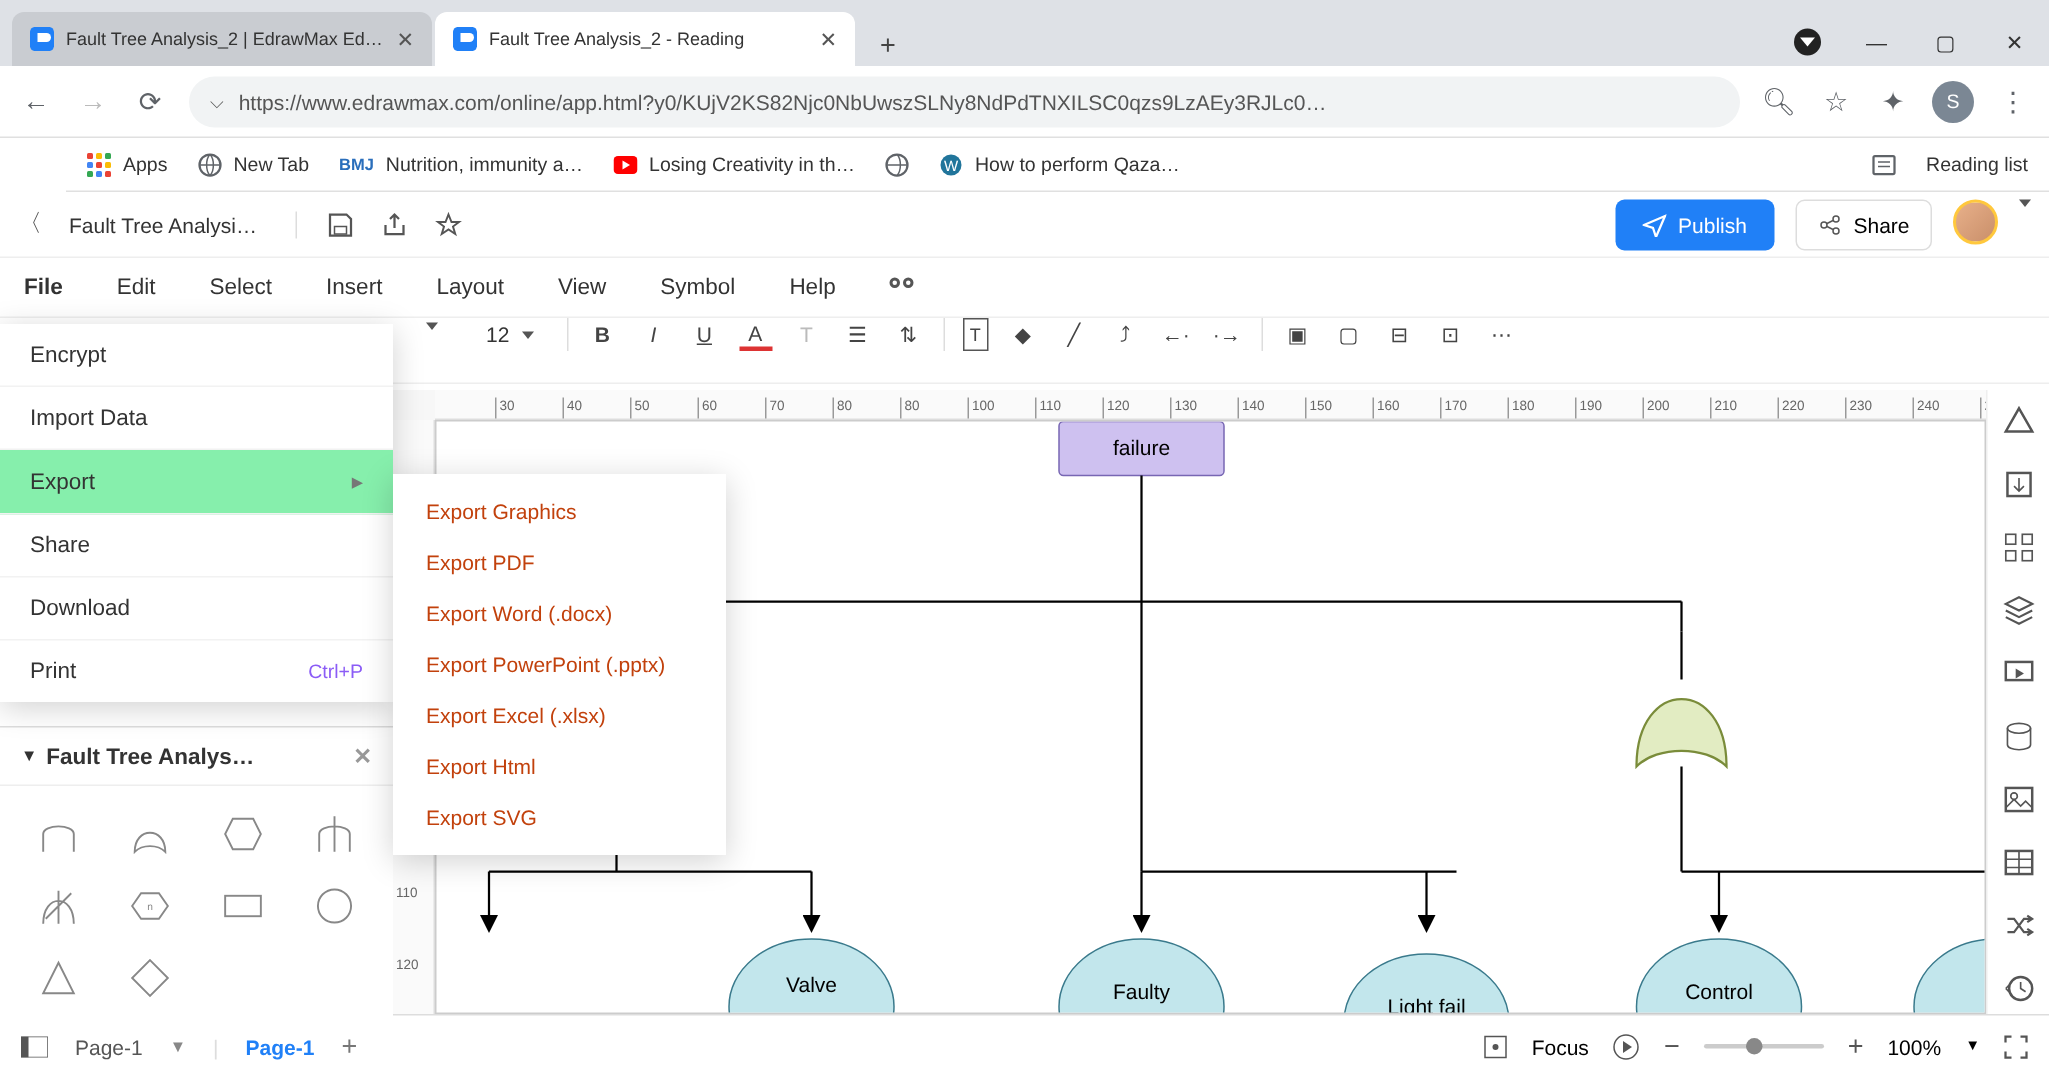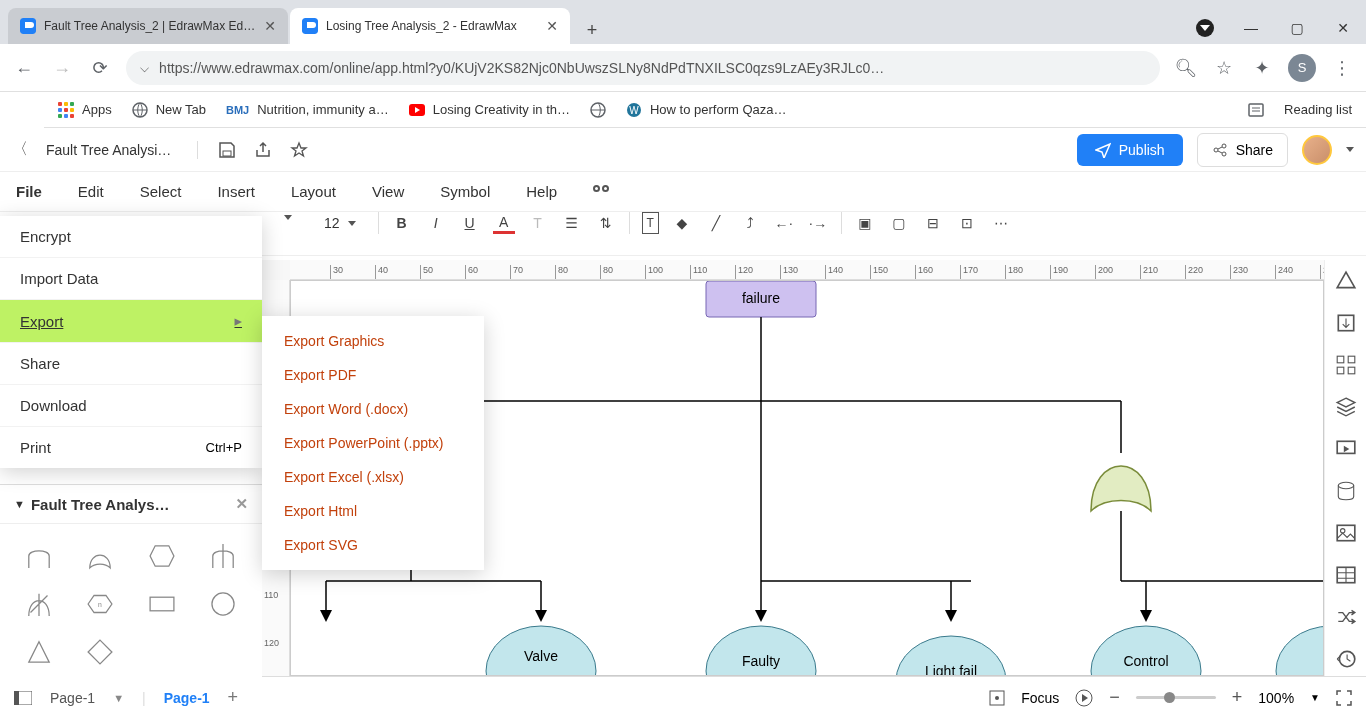--- a/index.html
+++ b/index.html
@@ -46,22 +46,22 @@
 
 .toolbar { height: 44px; display:flex; align-items:flex-start; gap: 12px; padding: 0 12px; border-bottom: 1px solid #eee; font-size:14px; color:#333; }
 .select-box { display:flex; align-items:center; gap:8px; padding:3px 10px; border-radius:4px; }
 .tbicon { width:22px; height:22px; display:flex; align-items:center; justify-content:center; color:#444; }
 .sep { width:1px; height:22px; background:#ddd; }
 
 
 .file-menu { position:absolute; left:0; top:216px; width:262px; background:#fff; box-shadow: 0 4px 20px rgba(0,0,0,.18); z-index:100; }
 .file-menu .item { padding: 12px 20px; font-size:15px; color:#333; display:flex; justify-content:space-between; align-items:center; border-bottom: 1px solid #f2f2f2; }
 .file-menu .item:last-child { border-bottom: none; }
-.file-menu .item.hover { background:#bef264;text-decoration:underline; }
-.file-menu .shortcut { color:#000000; font-size:13px;margin-left:44px; }
+.file-menu .item.hover { background:#86efac; }
+.file-menu .shortcut { color:#8b5cf6; font-size:13px;margin-left:44px; }
 
 
 .export-menu { position:absolute; left:262px; top:316px; width:222px; background:#fff; box-shadow: 0 4px 20px rgba(0,0,0,.18); z-index:101; padding:8px 0; }
 .export-menu .eitem { padding: 9px 22px; font-size:14px; color:#c2410c; }
 
 
 .shapes-panel { position:absolute; left:0; top:484px; width:262px; background:#fff; border-top:1px solid #ddd; z-index:90; }
 .shapes-panel .hdr { display:flex; align-items:center; justify-content:space-between; padding:10px 14px; font-size:15px; font-weight:600; color:#333; border-bottom:1px solid #eee; }
 .shapes-grid { display:grid; grid-template-columns: repeat(4, 1fr); gap: 4px; padding: 10px; }
 .shape-cell { height: 44px; display:flex; align-items:center; justify-content:center; }
@@ -99,21 +99,21 @@
         <path d="M5 4h6a3 3 0 010 6H5z" fill="#fff"></path>
       </svg>
     <span>Fault Tree Analysis_2 | EdrawMax Ed…</span>
     <span class="close">✕</span>
   </div>
   <div class="tab">
     <svg class="favicon" viewBox="0 0 16 16">
         <rect width="16" height="16" rx="3" fill="#2080f7"></rect>
         <path d="M5 4h6a3 3 0 010 6H5z" fill="#fff"></path>
       </svg>
-    <span>Losing Tree Analysis_2 - EdrawMax</span>
+    <span>Fault Tree Analysis_2 - Reading</span>
     <span class="close">✕</span>
   </div>
   <div class="new-tab">+</div>
   <div class="wincontrols">
     <div class="wc">
         <div class="circle">
           <div class="tri"></div>
         </div>
       </div>
     <div class="wc">—</div>
@@ -202,21 +202,21 @@
         <path d="M2 2h11l3 3v11H2z" fill="none" stroke="#555" stroke-width="1.5"></path>
         <rect x="5" y="10" width="8" height="5" fill="none" stroke="#555"></rect>
       </svg>
     <svg class="small-icon" viewBox="0 0 18 18">
         <path d="M3 9v6h12V9M9 2v9M6 5l3-3 3 3" fill="none" stroke="#555" stroke-width="1.5"></path>
       </svg>
     <svg class="small-icon" viewBox="0 0 18 18">
         <path d="M9 2l2 5h5l-4 3 1.5 5L9 12l-4.5 3L6 10 2 7h5z" fill="none" stroke="#555" stroke-width="1.3"></path>
       </svg>
   </div>
-  <div style="margin-left:auto;display:flex;align-items:center;gap:14px">
+  <div style="margin-left:auto;display:flex;gap:14px">
     <button class="publish-btn">
       <svg width="16" height="16" viewBox="0 0 16 16">
           <path d="M1 8l14-6-6 14-2-6z" fill="none" stroke="#fff" stroke-width="1.5"></path>
         </svg>
       <span>Publish</span>
     </button>
     <button class="share-btn">
       <svg width="16" height="16" viewBox="0 0 16 16">
           <circle cx="4" cy="8" r="2" fill="none" stroke="#555"></circle>
           <circle cx="12" cy="4" r="2" fill="none" stroke="#555"></circle>

